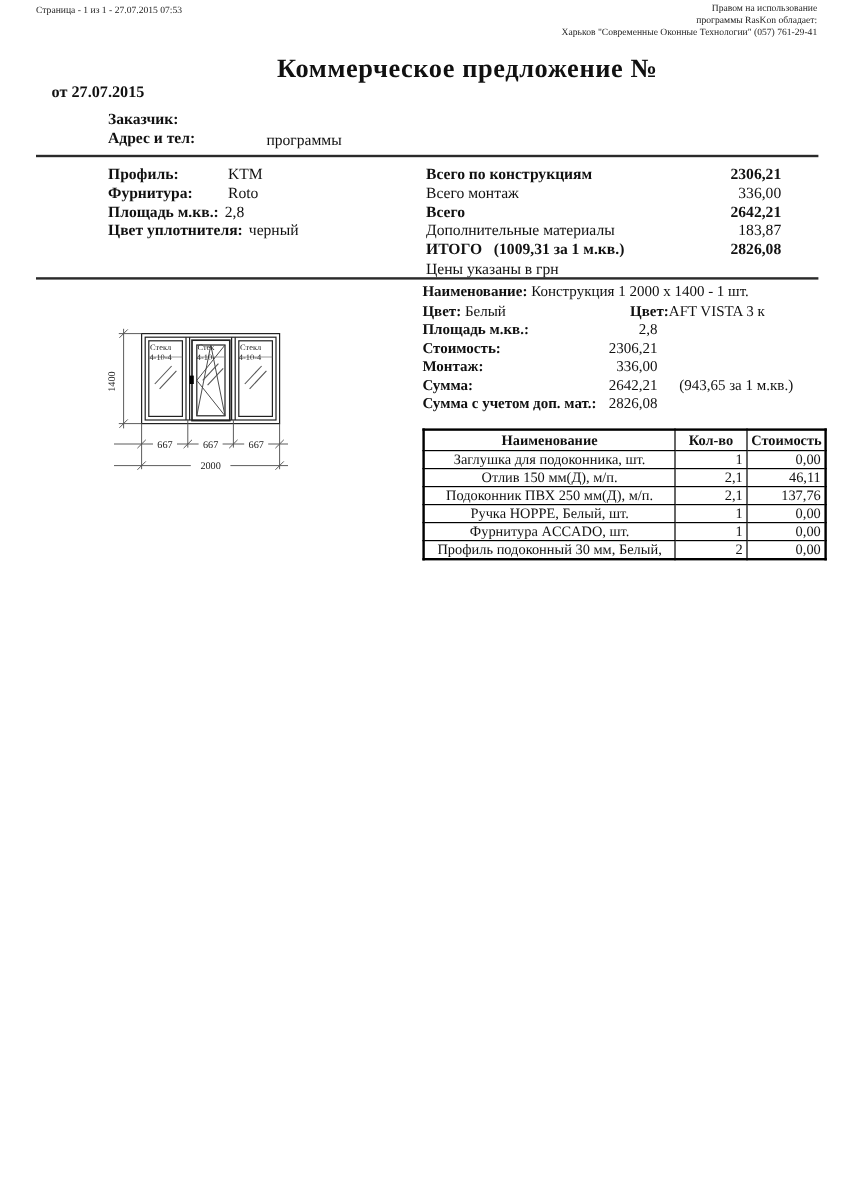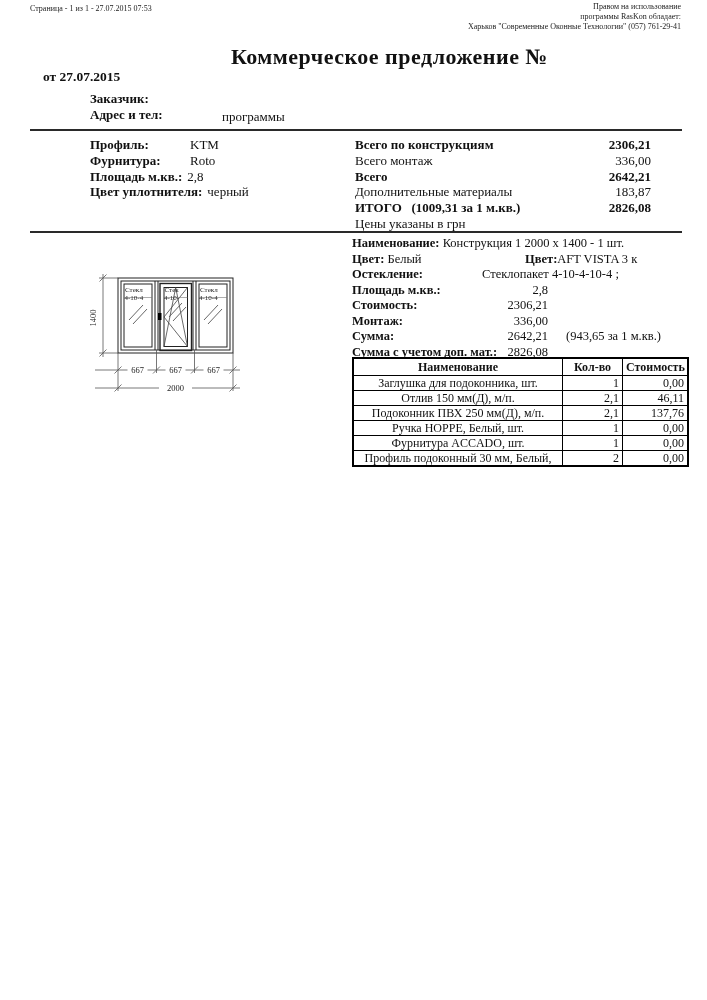--- a/index.html
+++ b/index.html
@@ -202,24 +202,20 @@
     <div class="crow">
       <span class="b">Наименование:</span>
       <span>Конструкция 1 2000 х 1400 - 1 шт.</span>
     </div>
     <div class="crow">
       <span class="b">Цвет:</span>
       <span>Белый</span>
       <span class="abs" style="left:173px;"><span class="b">Цвет:</span><span>AFT VISTA 3 к</span></span>
     </div>
     <div class="crow">
-      <span class="b">Остекление:</span>
-      <span class="abs" style="left:130px;">Стеклопакет 4-10-4-10-4 ;</span>
-    </div>
-    <div class="crow">
       <span class="b">Площадь м.кв.:</span>
       <span class="ralign">2,8</span>
     </div>
     <div class="crow">
       <span class="b">Стоимость:</span>
       <span class="ralign">2306,21</span>
     </div>
     <div class="crow">
       <span class="b">Монтаж:</span>
       <span class="ralign">336,00</span>

